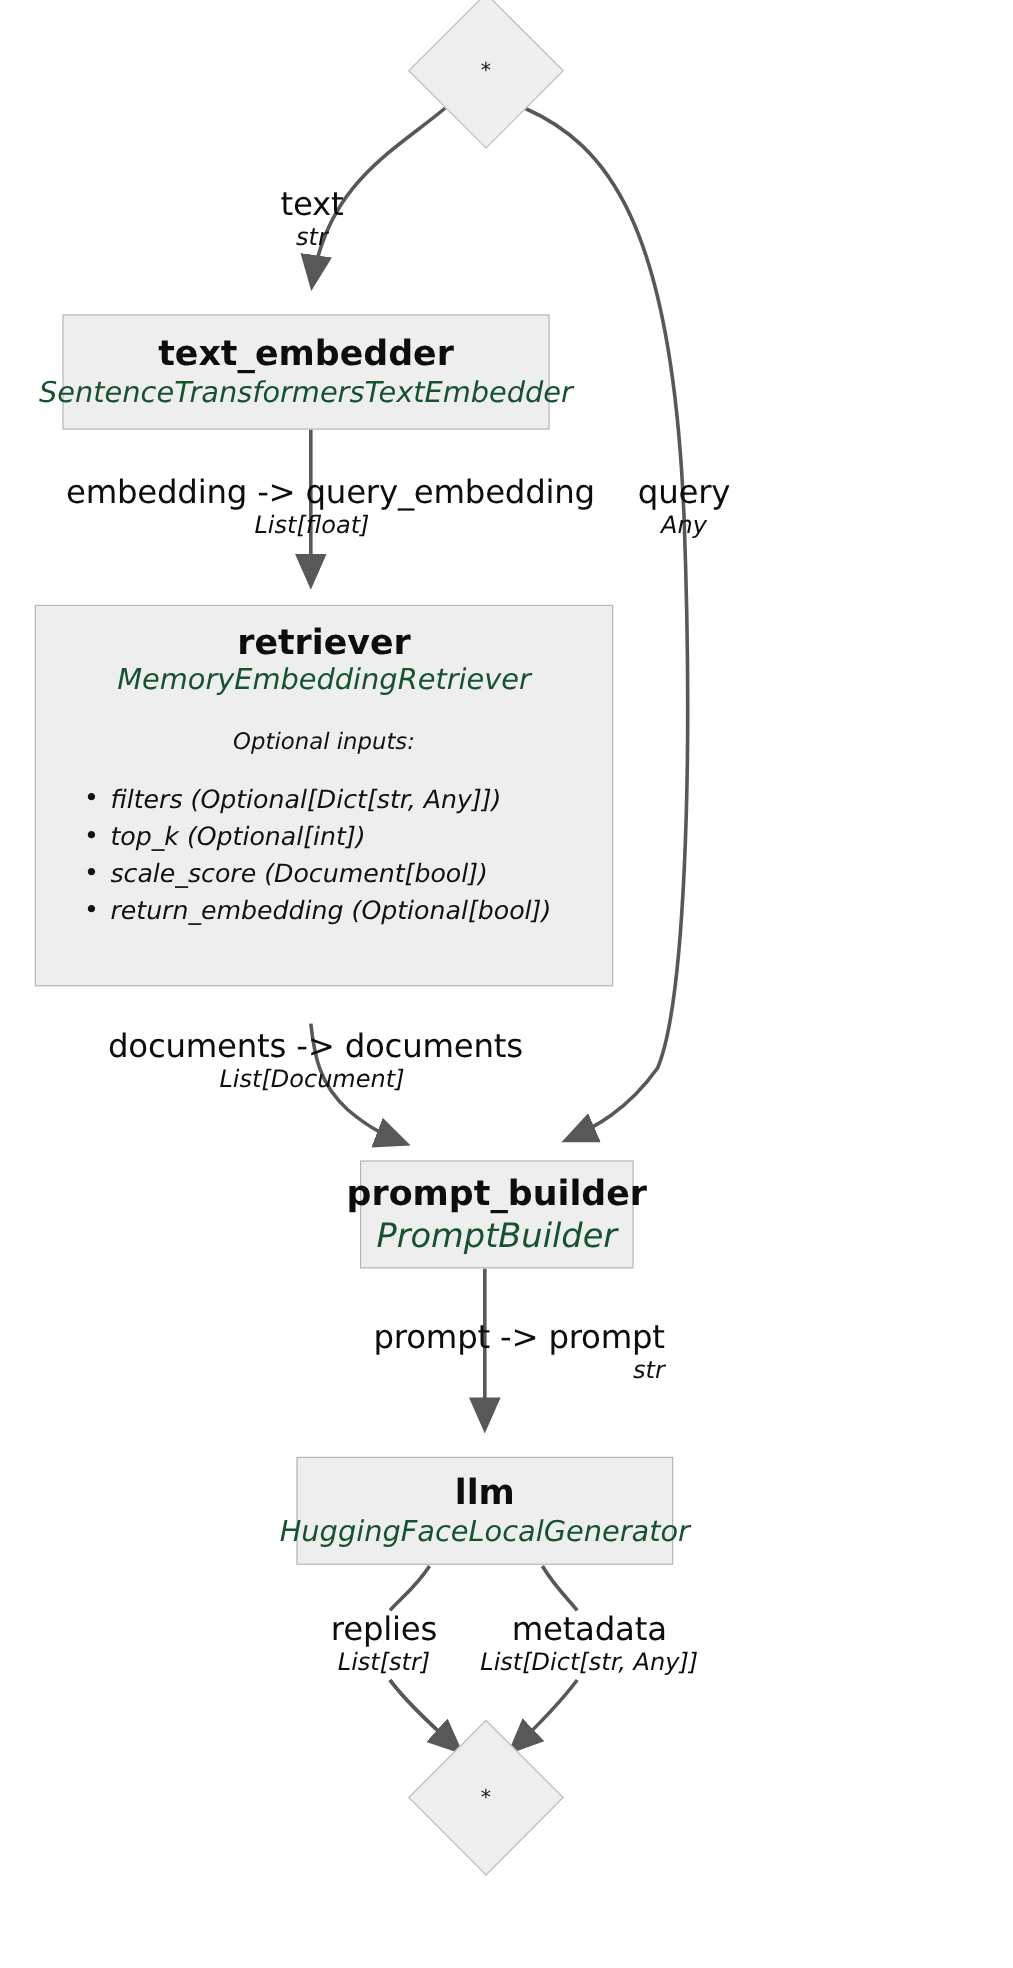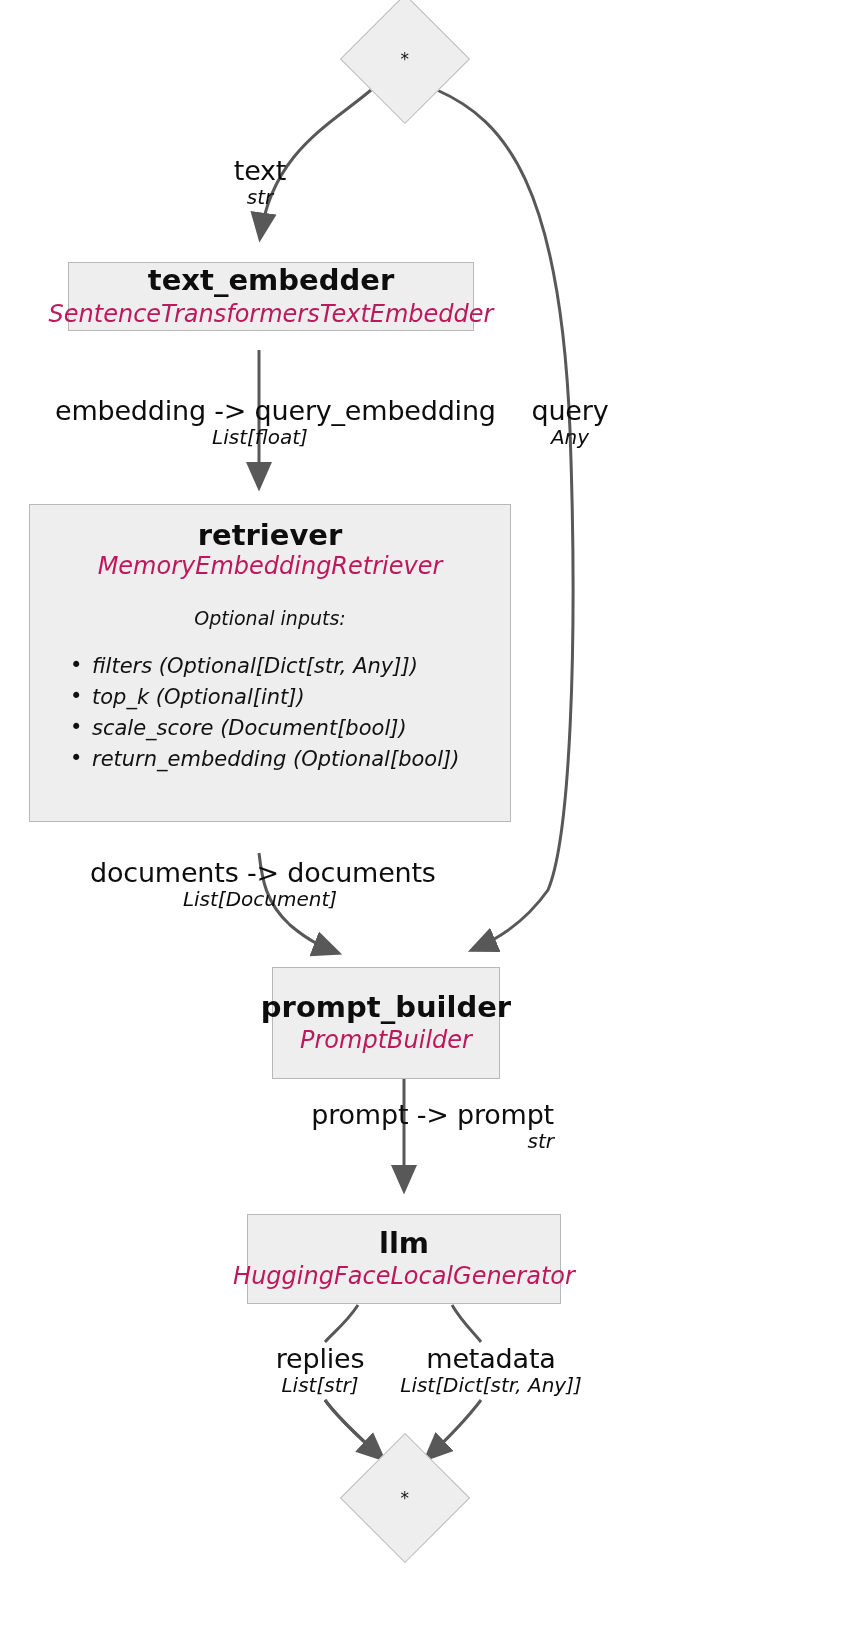--- a/index.html
+++ b/index.html
@@ -2,21 +2,21 @@
 <html><head>
 <meta charset="utf-8">
 <style>
   html,body{margin:0;padding:0;background:#ffffff;}
   body{width:844px;height:1640px;font-family:"DejaVu Sans","Liberation Sans",sans-serif;}
   #canvas{position:relative;width:844px;height:1640px;overflow:hidden;background:#fff;}
   svg#wires{position:absolute;left:0;top:0;width:844px;height:1640px;}
   .node{position:absolute;box-sizing:border-box;background:#eeeeee;border:1px solid #b8b8b8;
         display:flex;flex-direction:column;align-items:center;justify-content:center;text-align:center;}
   .node .nname{font-weight:bold;color:#0d0d0d;line-height:1.15;}
-  .node .ntype{font-style:italic;color:#be185d;line-height:1.2;}
+  .node .ntype{font-style:italic;color:#14532d;line-height:1.2;}
   .io-node{position:absolute;width:90px;height:90px;background:#eeeeee;border:1px solid #bdbdbd;
            transform:rotate(45deg);display:flex;align-items:center;justify-content:center;}
   .io-star{transform:rotate(-45deg);font-size:17px;color:#111;line-height:1;font-family:"DejaVu Sans",sans-serif;}
   .elabel{position:absolute;text-align:center;color:#0d0d0d;white-space:nowrap;}
   .elabel .ename{font-size:27px;line-height:1.08;letter-spacing:-0.2px;}
   .elabel .etype{font-size:20px;font-style:italic;line-height:1.25;}
   .opt-wrap{margin-top:26px;width:100%;display:flex;flex-direction:column;align-items:center;}
   .opt-title{font-style:italic;font-size:19px;color:#111;margin-bottom:22px;}
   .opt-list{margin:0;padding:0 0 0 40px;list-style:none;align-self:flex-start;text-align:left;}
   .opt-list li{font-style:italic;font-size:21px;color:#111;line-height:1.48;position:relative;padding-left:22px;white-space:nowrap;}
@@ -58,21 +58,21 @@
   <div class="elabel" style="left:160px;top:156px;width:200px;">
     <div class="ename">text</div>
     <div class="etype">str</div>
   </div>
 
   <div class="elabel" style="left:480px;top:396px;width:180px;">
     <div class="ename">query</div>
     <div class="etype">Any</div>
   </div>
 
-  <div class="node" style="left:68px;top:262px;width:406px;height:69px;text-align:center;">
+  <div class="node" style="left:52px;top:262px;width:406px;height:96px;text-align:center;">
     <div class="nname" style="font-size:29px;">text_embedder</div>
     <div class="ntype" style="font-size:24px;margin-top:2px;">SentenceTransformersTextEmbedder</div>
   </div>
 
   <div class="elabel" style="left:55px;top:396px;width:410px;">
     <div class="ename">embedding -&gt; query_embedding</div>
     <div class="etype">List[float]</div>
   </div>
 
   <div class="node" style="left:29px;top:504px;width:482px;height:318px;justify-content:flex-start;padding-top:14px;">
@@ -87,23 +87,23 @@
         <li>return_embedding (Optional[bool])</li>
       </ul>
     </div>
   </div>
 
   <div class="elabel" style="left:90px;top:858px;width:340px;">
     <div class="ename">documents -&gt; documents</div>
     <div class="etype">List[Document]</div>
   </div>
 
-  <div class="node" style="left:272px;top:967px;width:228px;height:112px;">
+  <div class="node" style="left:300px;top:967px;width:228px;height:90px;">
     <div class="nname" style="font-size:29px;">prompt_builder</div>
-    <div class="ntype" style="font-size:24px;margin-top:2px;">PromptBuilder</div>
+    <div class="ntype" style="font-size:28px;margin-top:2px;">PromptBuilder</div>
   </div>
 
   <div class="elabel" style="left:254px;top:1100px;width:300px;text-align:right;">
     <div class="ename">prompt -&gt; prompt</div>
     <div class="etype">str</div>
   </div>
 
   <div class="node" style="left:247px;top:1214px;width:314px;height:90px;">
     <div class="nname" style="font-size:29px;">llm</div>
     <div class="ntype" style="font-size:24px;margin-top:2px;">HuggingFaceLocalGenerator</div>

